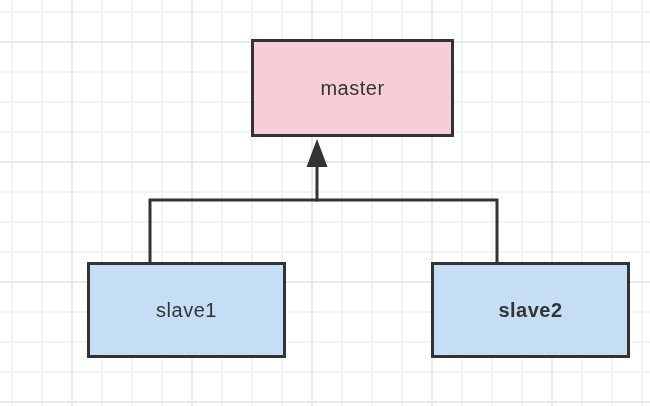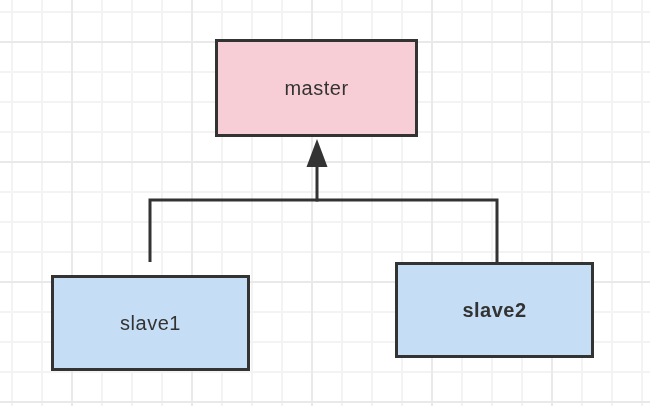--- a/index.html
+++ b/index.html
@@ -31,36 +31,37 @@
     pointer-events: none;
   }
   .node {
     position: absolute;
     box-sizing: border-box;
     border: 3px solid #333333;
     display: flex;
     align-items: center;
     justify-content: center;
     cursor: default;
+    margin-left: 36px;
   }
   .node-label {
     font-size: 20px;
     letter-spacing: 0.5px;
     color: #333333;
   }
   .node.master {
     left: 215px;
     top: 39px;
     width: 203px;
     height: 98px;
     background: #f8ced6;
   }
   .node.slave1 {
     left: 51px;
-    top: 275px;
+    top: 262px;
     width: 199px;
     height: 96px;
     background: #c5def5;
   }
   .node.slave2 {
     left: 395px;
     top: 262px;
     width: 199px;
     height: 96px;
     background: #c5def5;

